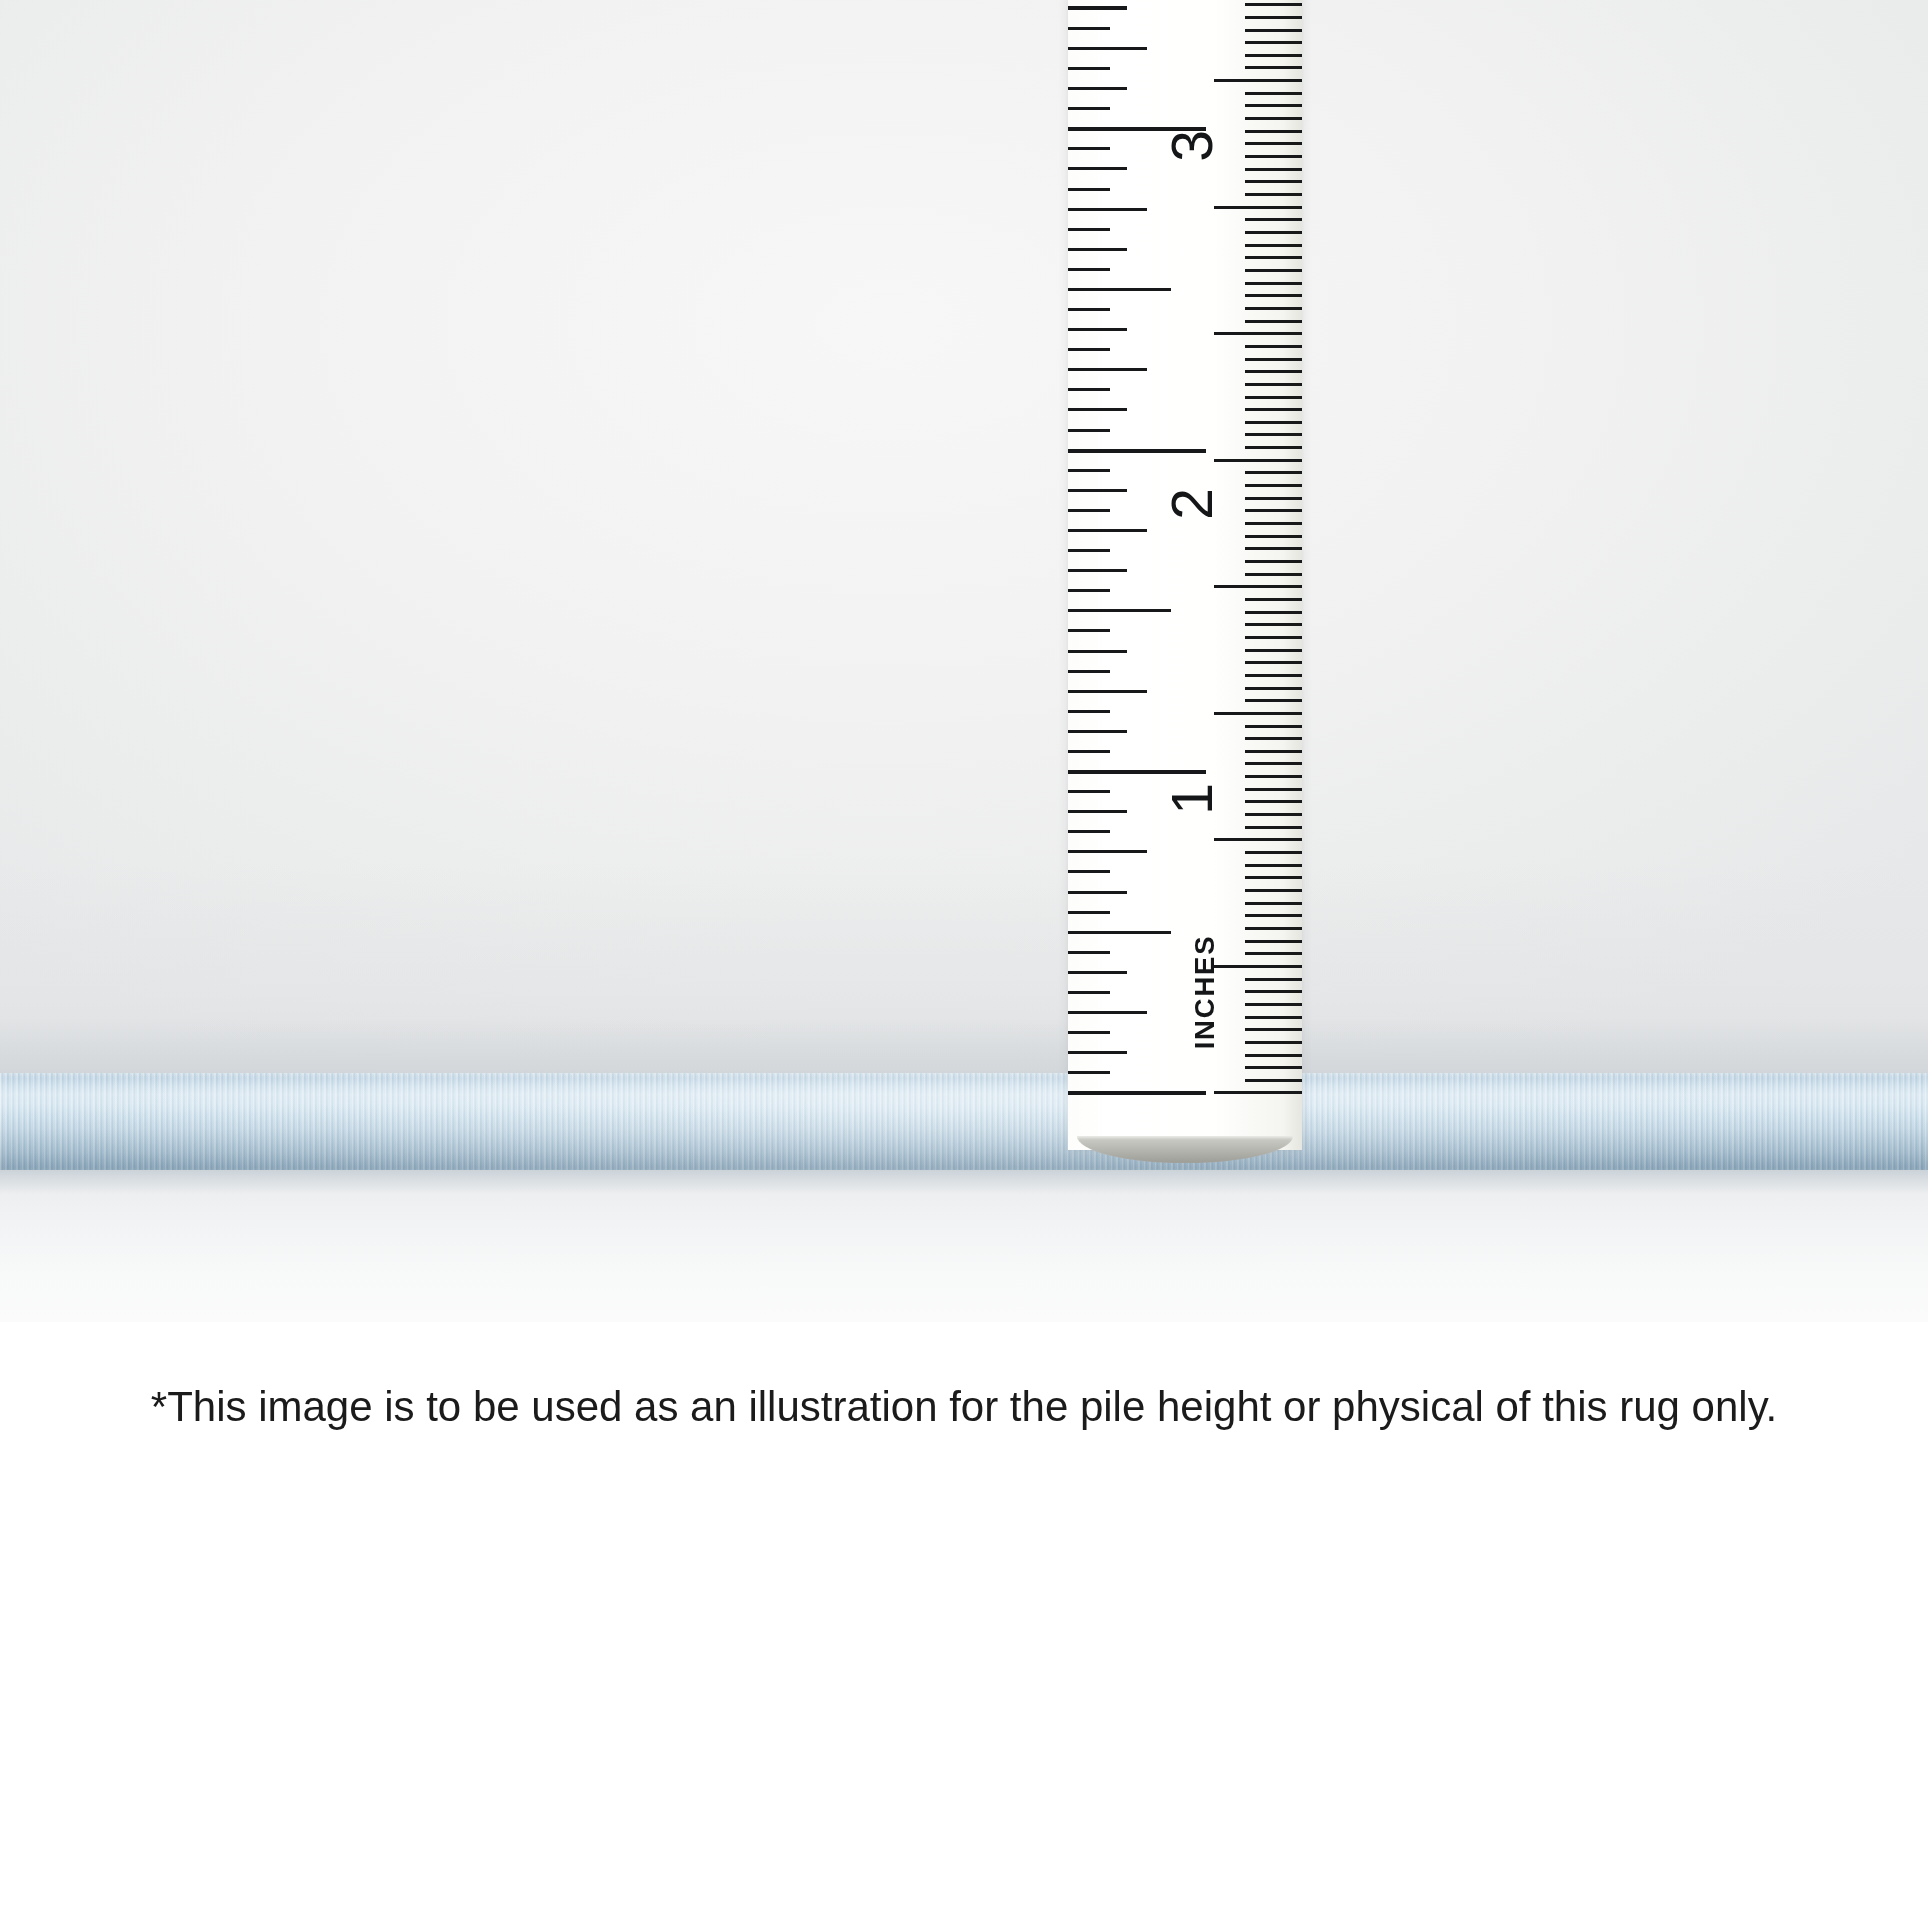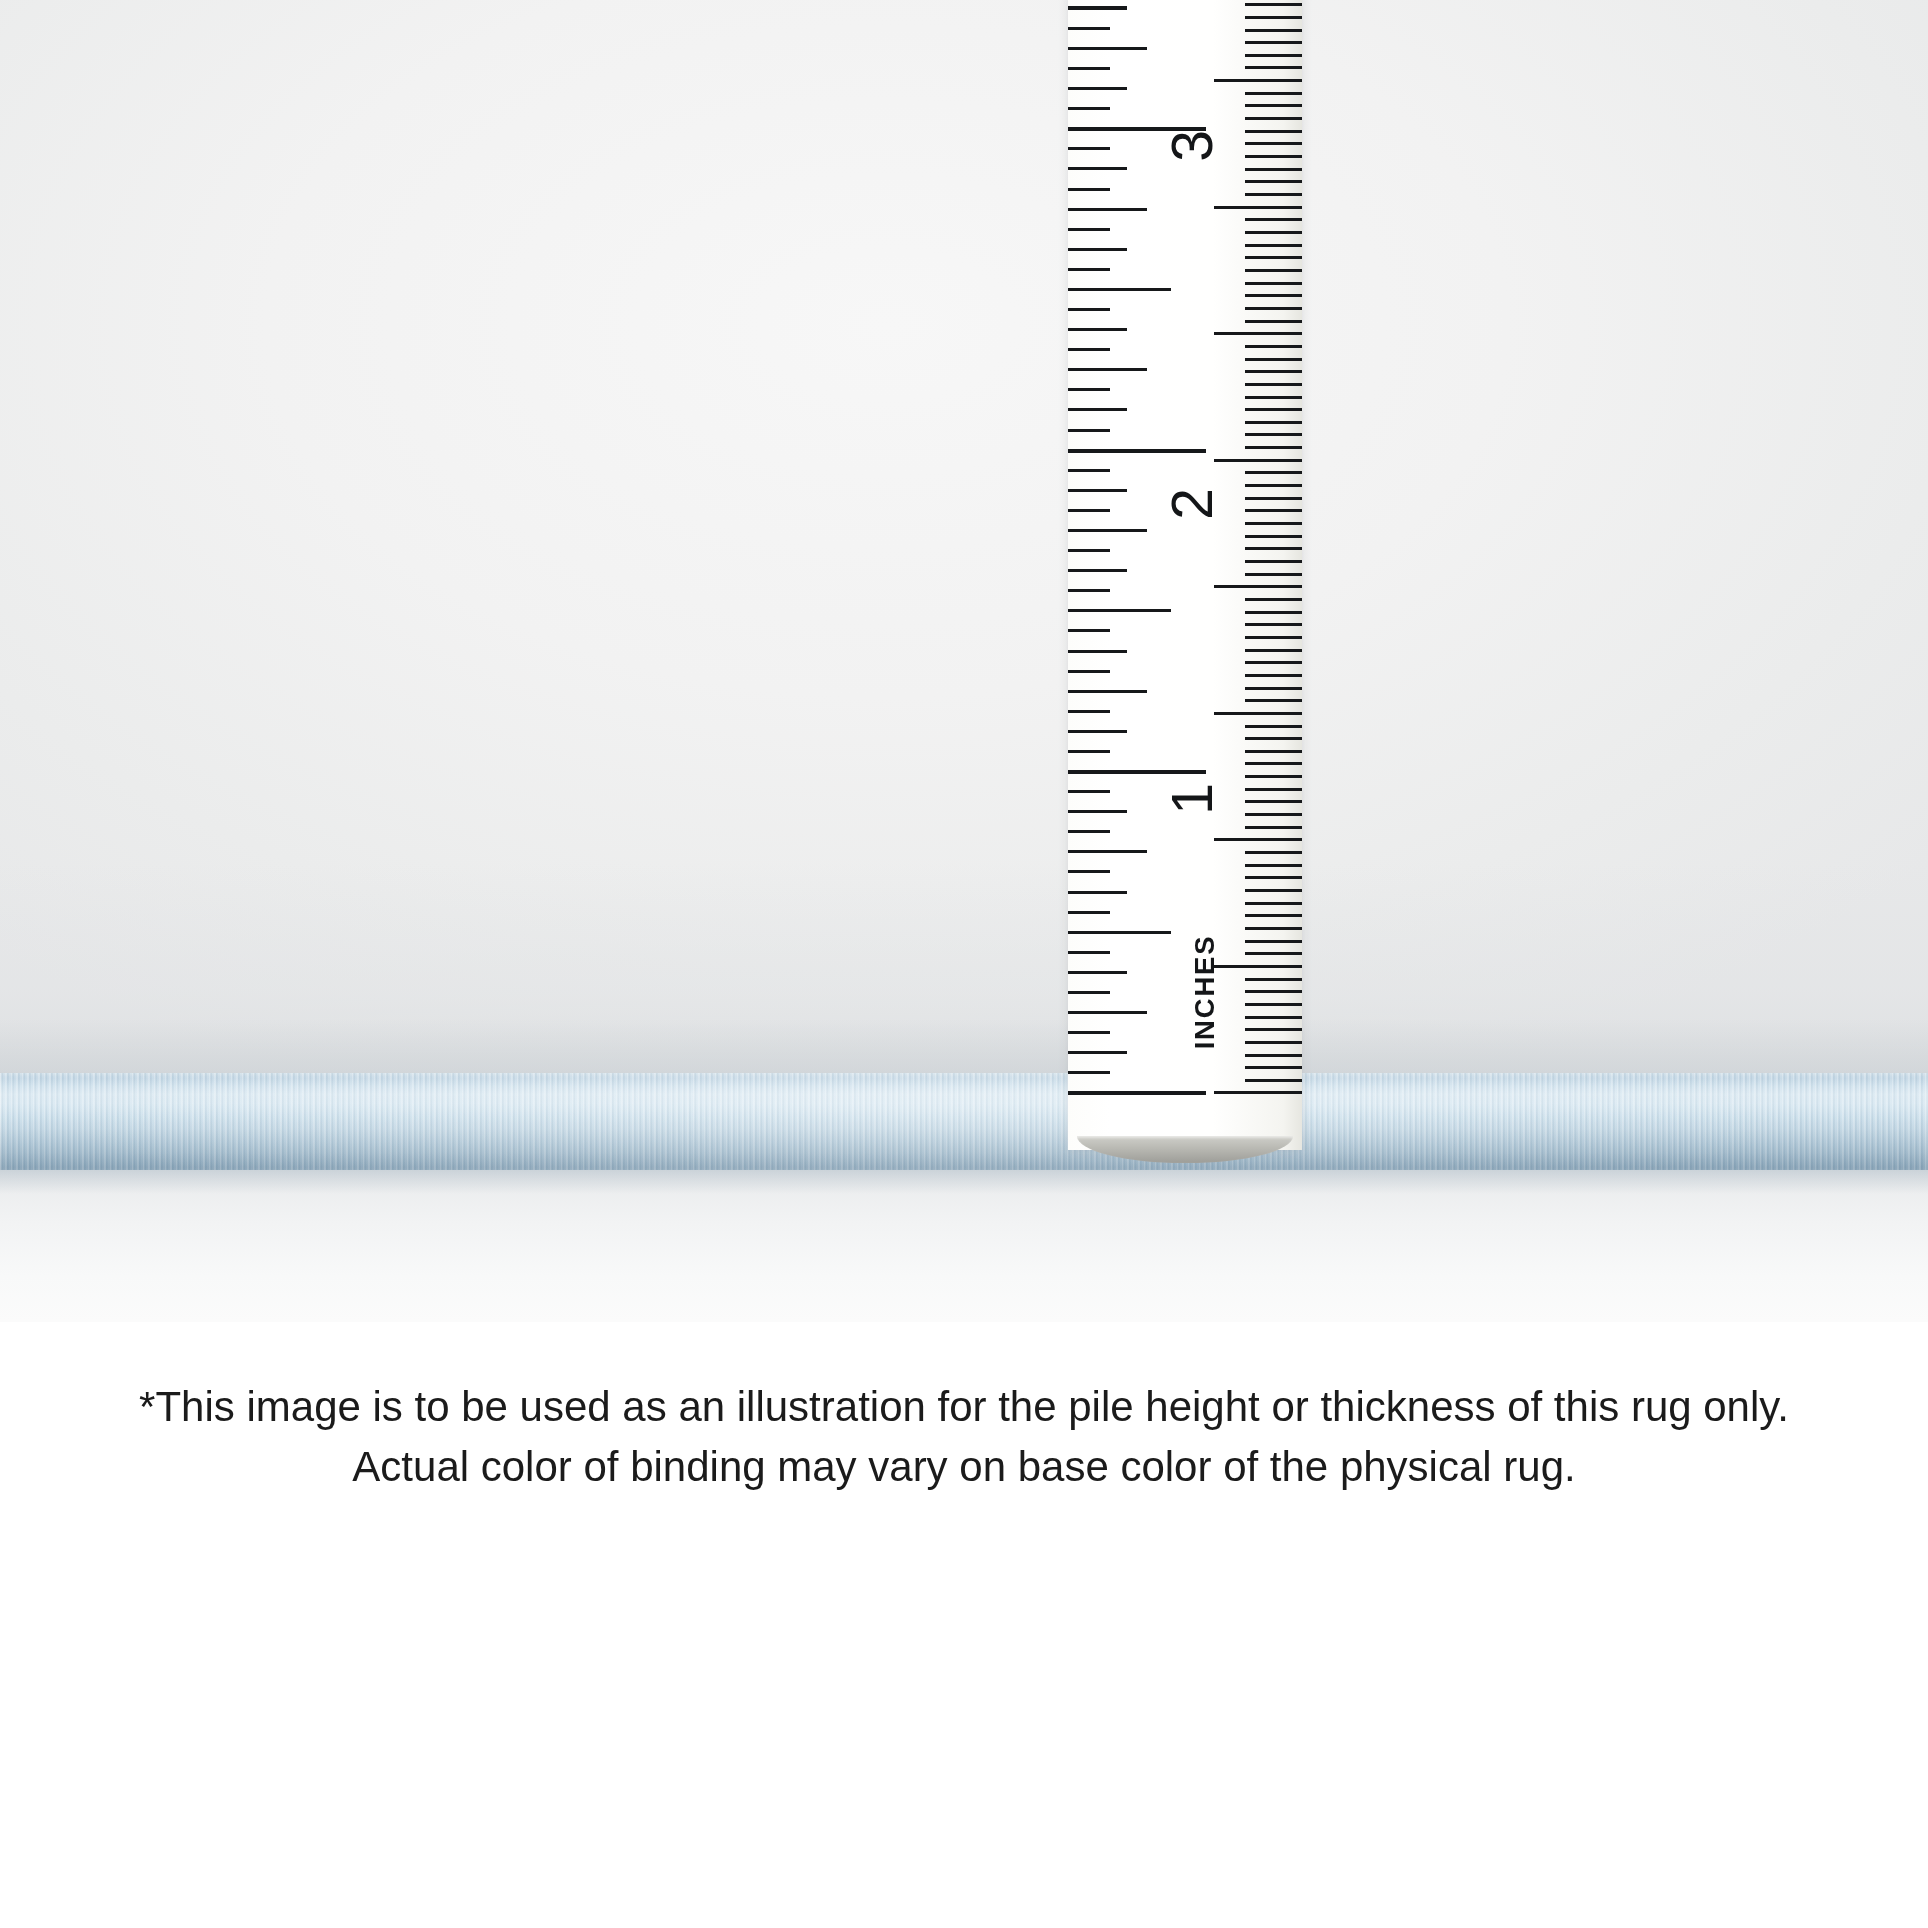--- a/index.html
+++ b/index.html
@@ -380,18 +380,17 @@
           <div class="tick r len-b" style="top: 34px;"></div>
           <div class="tick r len-b" style="top: 21px;"></div>
           <div class="tick r len-b" style="top: 8.2px;"></div>
         </div>
       <div class="tip"></div>
     </div>
 
   </div>
 
   <div id="caption">
-    <span class="line">*This image is to be used as an illustration for the pile height or thickness of this rug only.</span>
-    <span class="line">Actual color of binding may vary on base color of the physical rug.</span>
+    <span class="line">*This image is to be used as an illustration for the pile height or physical of this rug only.</span>
   </div>
 
 </div>
 
 
 </body></html>

